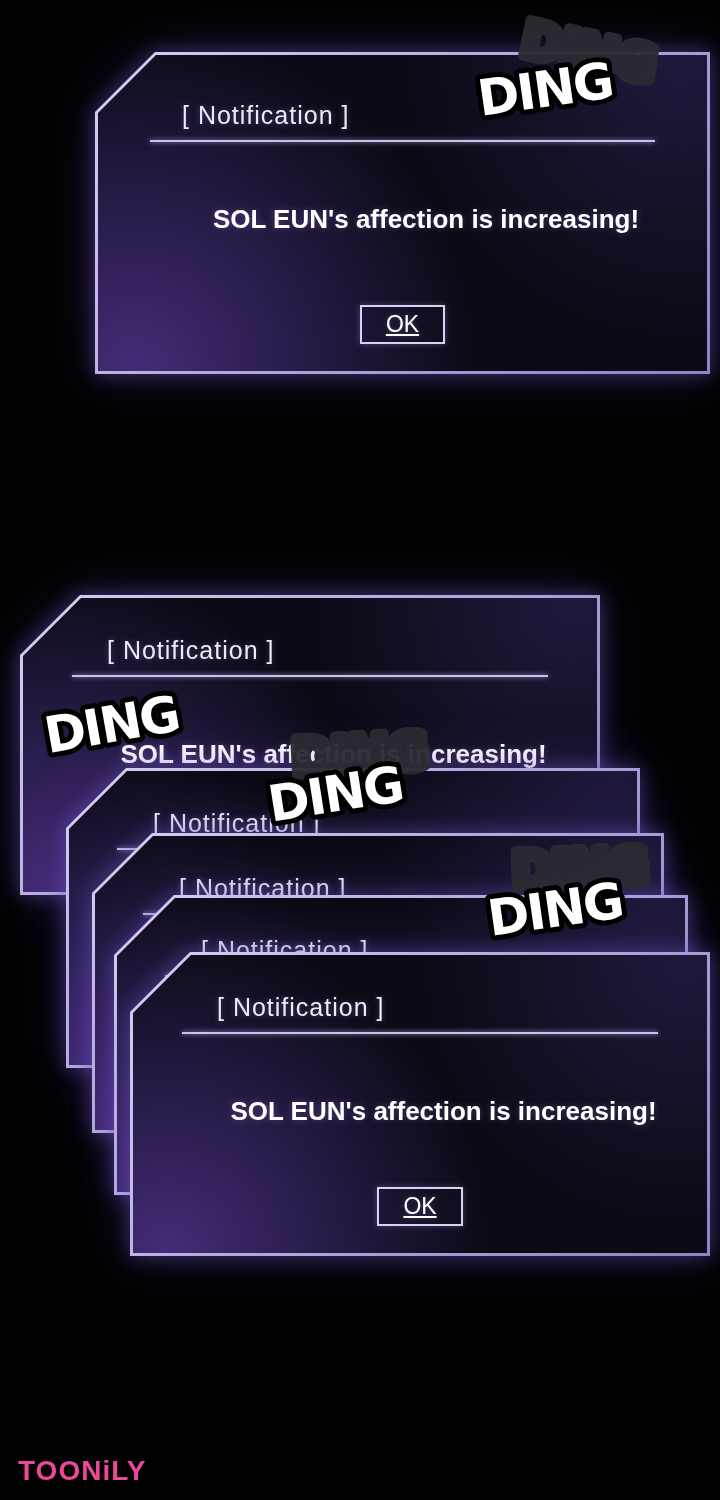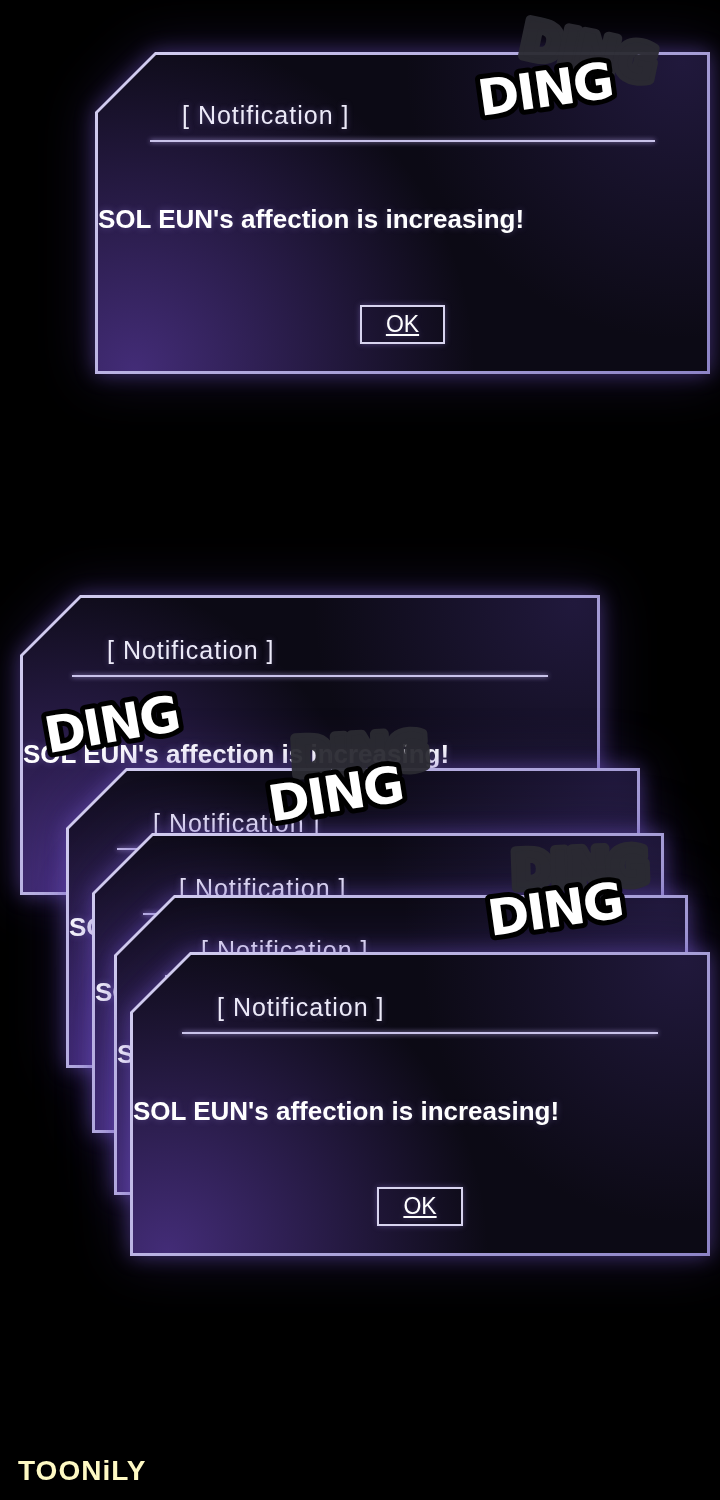--- a/index.html
+++ b/index.html
@@ -32,23 +32,24 @@
     margin:38px 12px 0 84px;
     font-size:25px; letter-spacing:1px; color:#eceaf8;
     text-shadow:0 0 6px rgba(170,150,240,.35);
   }
   .dialog.top .dlg-title { margin-top:46px; }
   .dlg-rule {
     margin:10px auto 0; width:83%; height:2px;
     background:#c9c3ea; box-shadow:0 0 5px rgba(185,170,240,.9);
   }
   .dlg-msg {
-    margin-top:62px; 
+    margin-top:62px; text-align:center;
     font-size:26px; font-weight:bold; color:#ffffff;
     text-shadow:0 0 7px rgba(180,160,255,.30);
+    padding-left:47px;
   }
   .dlg-ok {
     display:block; margin:60px auto 0;
     background:transparent; border:2px solid #d8d4ef;
     color:#fff; font-size:23px; padding:4px 24px;
     font-family:inherit; cursor:pointer;
     box-shadow:0 0 6px rgba(170,150,240,.35);
     text-shadow:0 0 5px rgba(180,160,255,.3);
     text-decoration:underline;
   }
@@ -61,21 +62,21 @@
     font-weight:bold; font-size:50px; letter-spacing:-2px;
     stroke-linejoin:round; stroke-miterlimit:3;
   }
   svg.sfx .main { fill:#ffffff; stroke:#000000; stroke-width:10px; paint-order:stroke; }
   svg.sfx .ghost { fill:#2b2b32; stroke:#2b2b32; stroke-width:10px; paint-order:stroke; opacity:.95; }
 
   
   .watermark {
     position:absolute; left:18px; top:1455px;
     font-size:28px; font-weight:800; letter-spacing:1px;
-    color:#fef9c3;
+    color:#ec4899;
   }
 </style>
 </head>
 <body>
 
 <div class="page">
 
   <div class="dialog top" style="left:95px; top:52px; width:615px; height:322px;">
     <div class="dialog-frame"></div>
     <div class="dialog-body">

